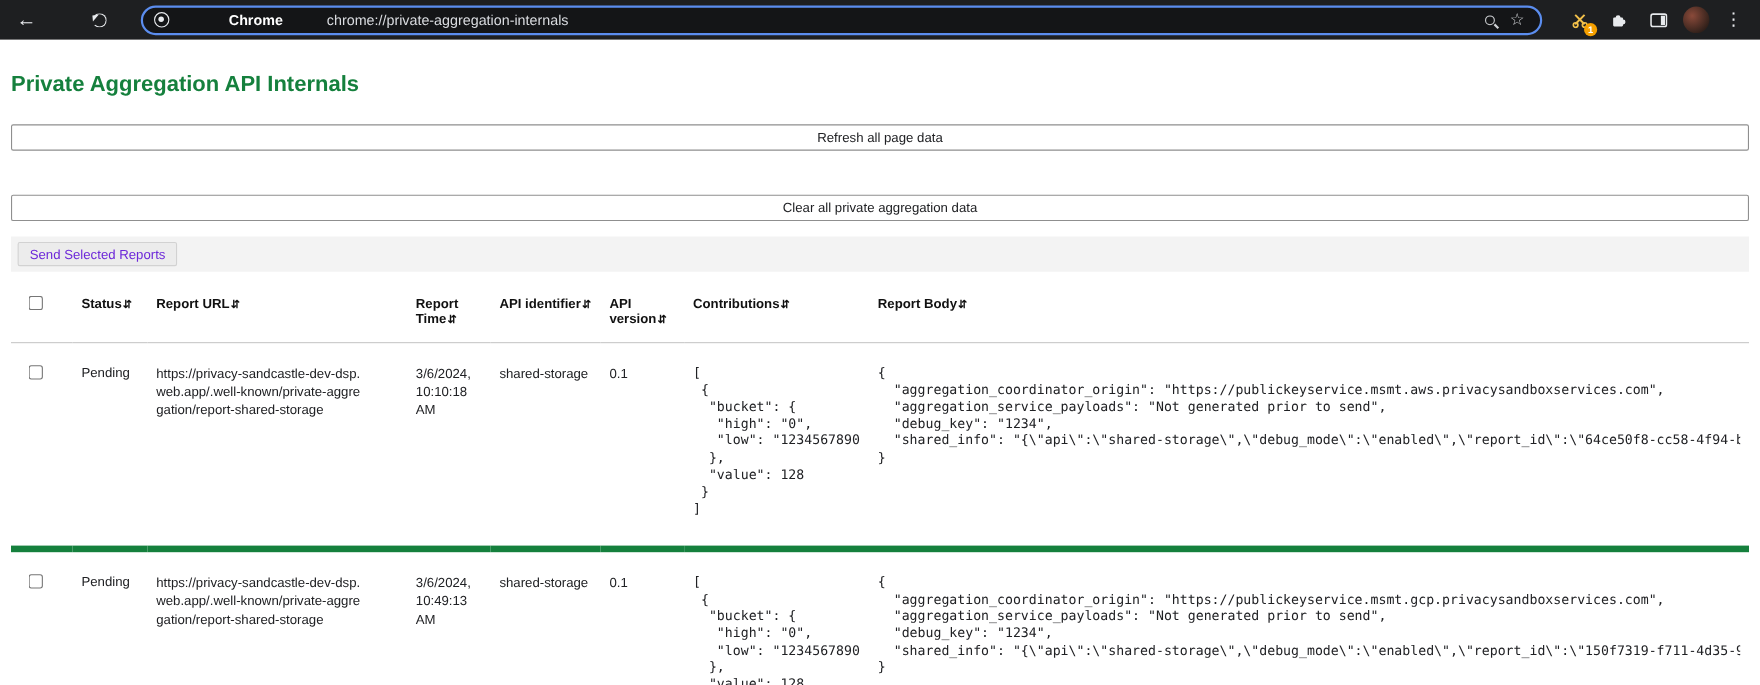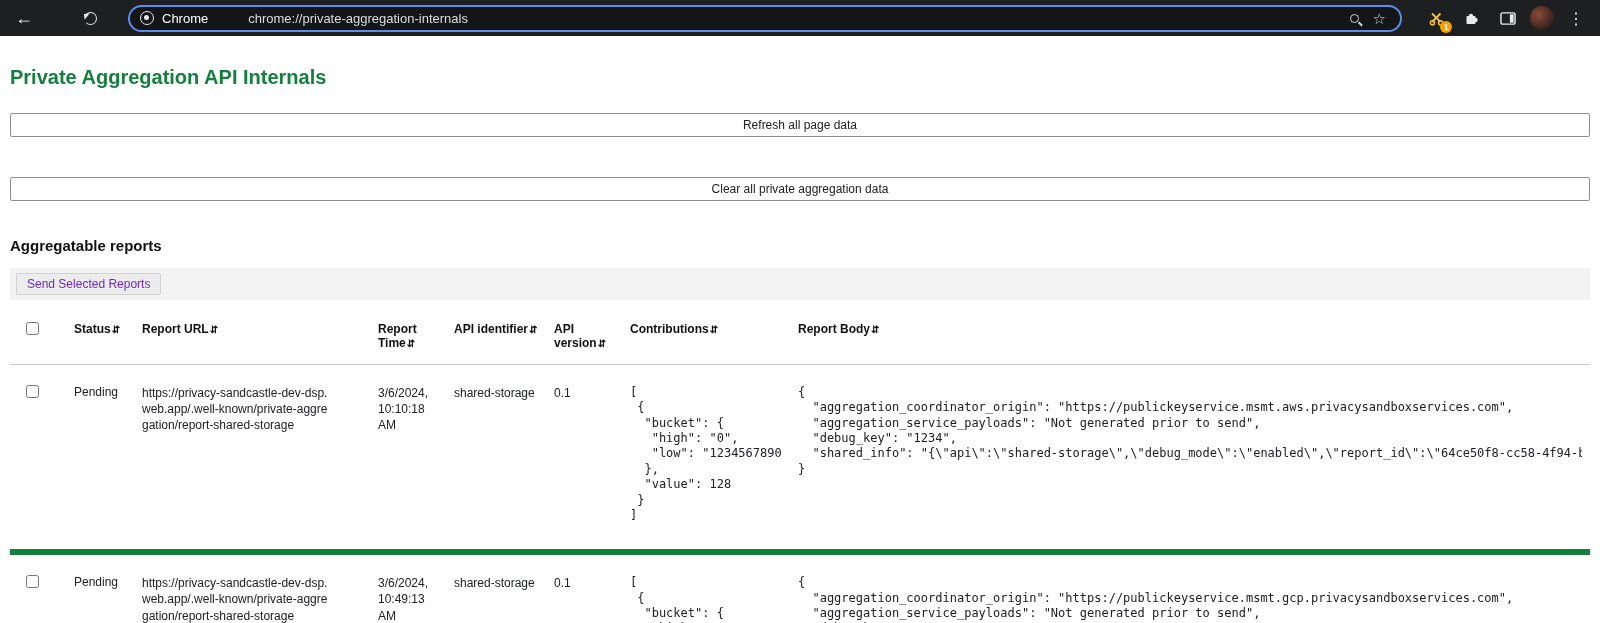--- a/index.html
+++ b/index.html
@@ -40,21 +40,21 @@
     color:#e8eaed; font-size:13px;
   }
   .chrome-glyph {
     width:14px; height:14px; border:1.5px solid #e8eaed; border-radius:50%;
     position:relative; flex:0 0 auto;
   }
   .chrome-glyph::after {
     content:''; position:absolute; left:3px; top:3px; width:5px; height:5px;
     border-radius:50%; background:#e8eaed;
   }
-  .chrome-chip-label { font-weight:400; color:#ffffff; }
+  .chrome-chip-label { font-weight:700; color:#ffffff;margin-left:46px; }
   .omnibox-url { color:#dadce0; flex:1 1 auto; white-space:nowrap; overflow:hidden;margin-left:32px; }
   .omnibox-right { display:flex; align-items:center; gap:14px; padding-right:4px; }
   .magnifier {
     width:9px; height:9px; border:1.6px solid #cfd1d4; border-radius:50%;
     position:relative; display:inline-block;
   }
   .magnifier::after {
     content:''; position:absolute; width:5px; height:1.6px; background:#cfd1d4;
     left:7px; top:8px; transform:rotate(45deg);
   }
@@ -168,21 +168,20 @@
 </div>
 
 <main>
   <h1 class="page-title">Private Aggregation API Internals</h1>
 
   <div class="top-buttons">
     <button class="plain-btn">Refresh all page data</button>
     <button class="plain-btn">Clear all private aggregation data</button>
   </div>
 
-  <h2 class="section-heading">Aggregatable reports</h2>
 
   <div class="strip">
     <button class="send-btn" disabled="">Send Selected Reports</button>
   </div>
 
   <table class="reports">
     <colgroup>
       <col style="width:56px">
         <col style="width:68px">
         <col style="width:236px">

